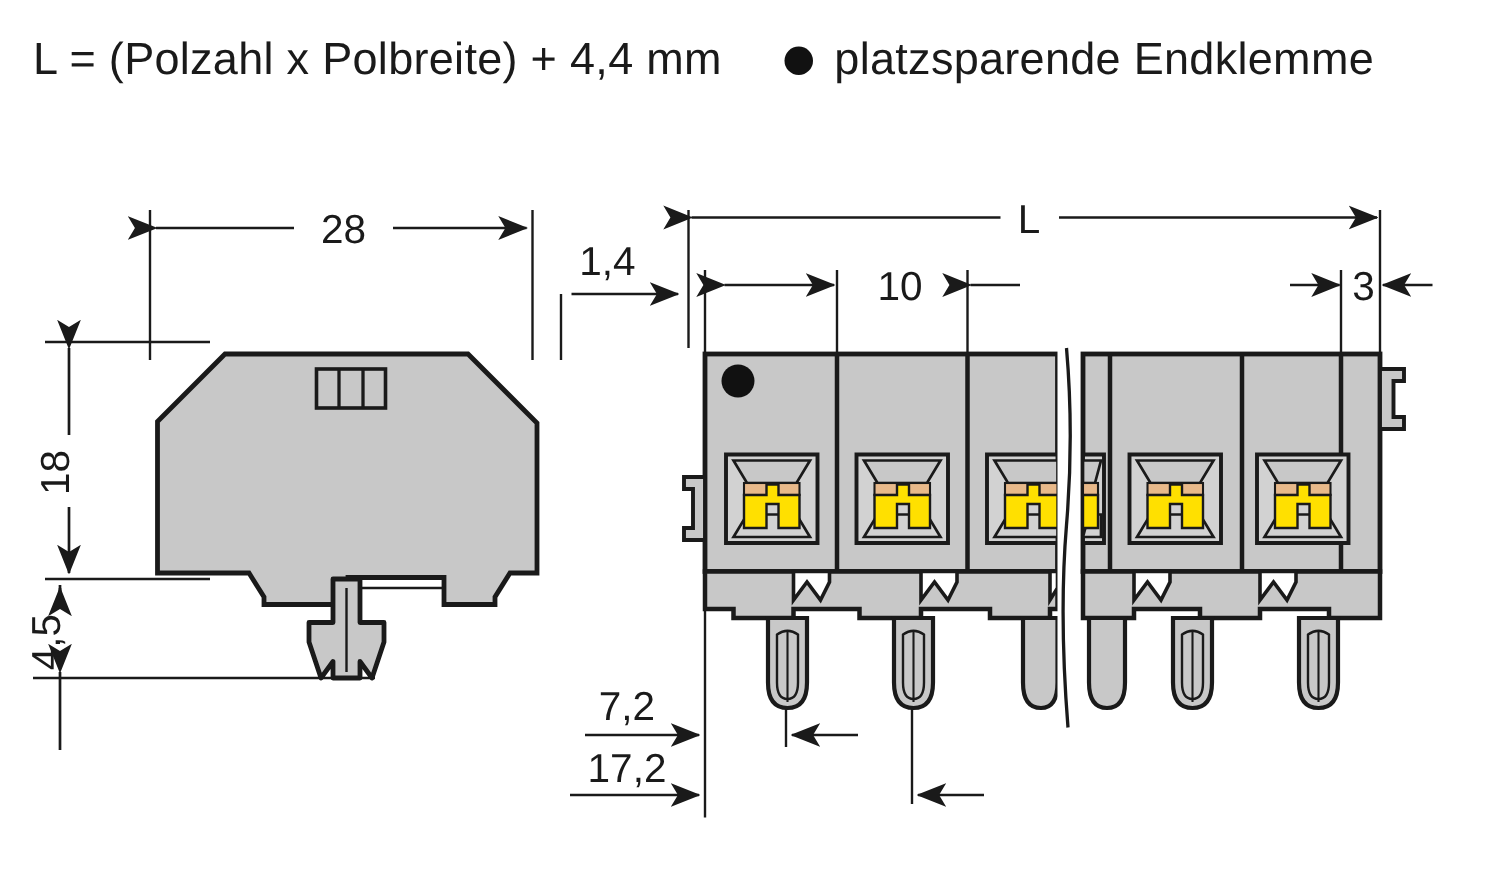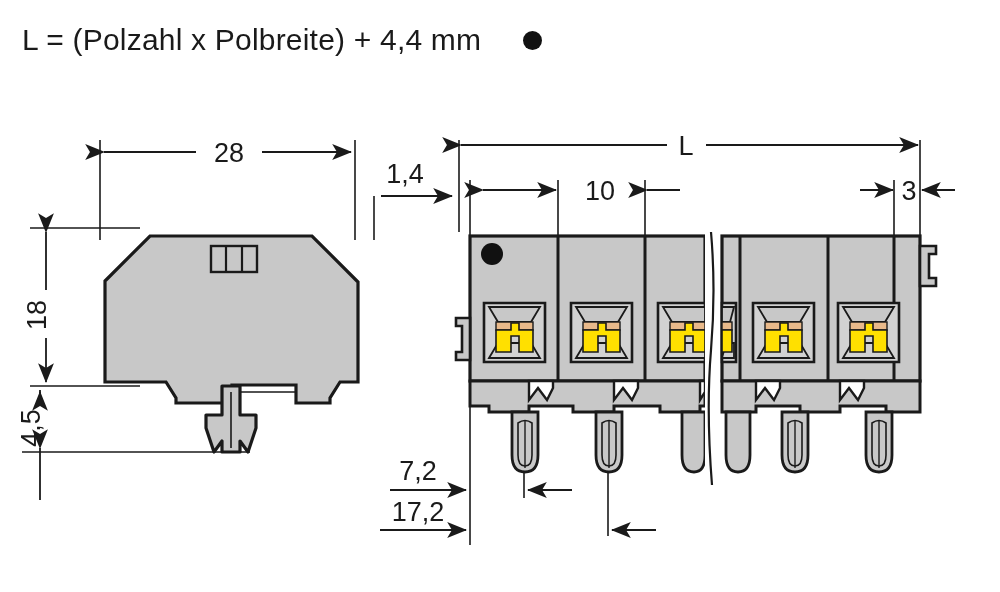--- a/index.html
+++ b/index.html
@@ -66,20 +66,21 @@
 </style>
 </head>
 <body>
 
 <div id="sheet">
 
   <div class="hdr">
     <span class="hdr-formula">L = (Polzahl x Polbreite) + 4,4 mm</span>
     <span class="hdr-gap"></span>
     <span class="hdr-dot"></span>
+    <span class="hdr-legend">platzsparende Endklemme</span>
   </div>
 
   <svg class="draw" viewBox="0 0 1000 592">
     <defs>
       <marker id="arrR" viewBox="0 0 10 10" refX="9.5" refY="5" markerWidth="11" markerHeight="11" orient="auto-start-reverse">
         <path d="M0,1 L10,5 L0,9 L2.4,5 Z" fill="#1a1a1a"></path>
       </marker>
       <marker id="arrL" viewBox="0 0 10 10" refX="9.5" refY="5" markerWidth="11" markerHeight="11" orient="auto">
         <path d="M0,1 L10,5 L0,9 L2.4,5 Z" fill="#1a1a1a"></path>
       </marker>

